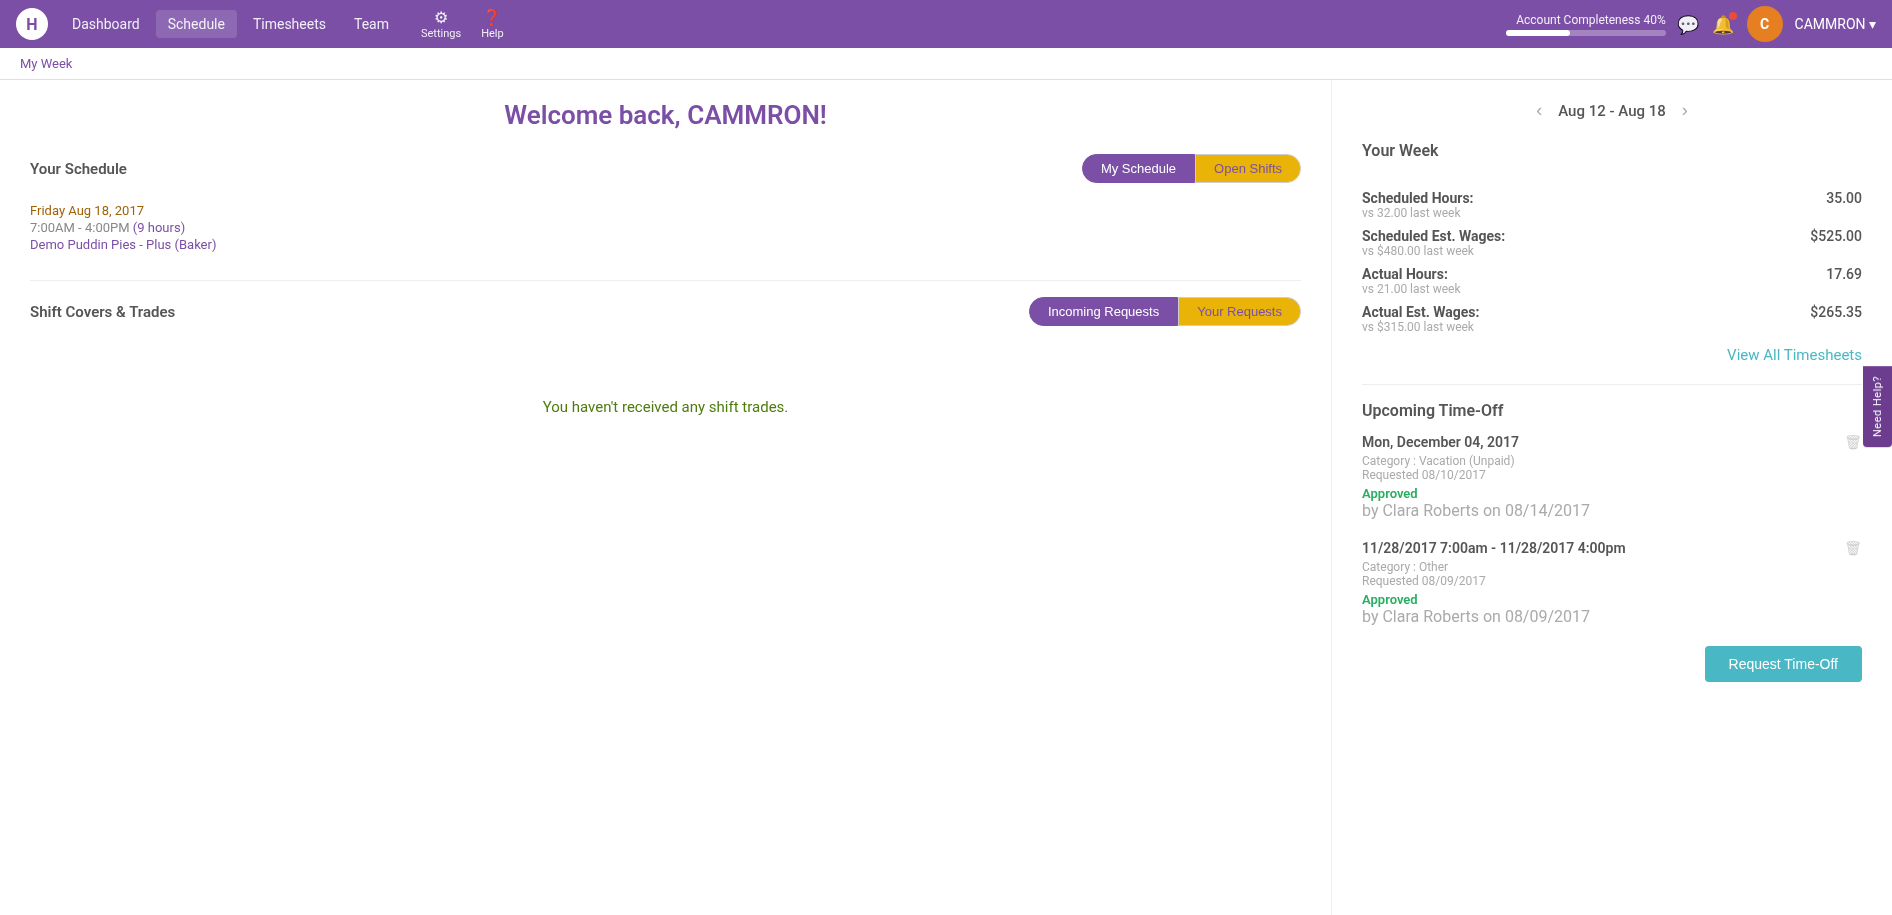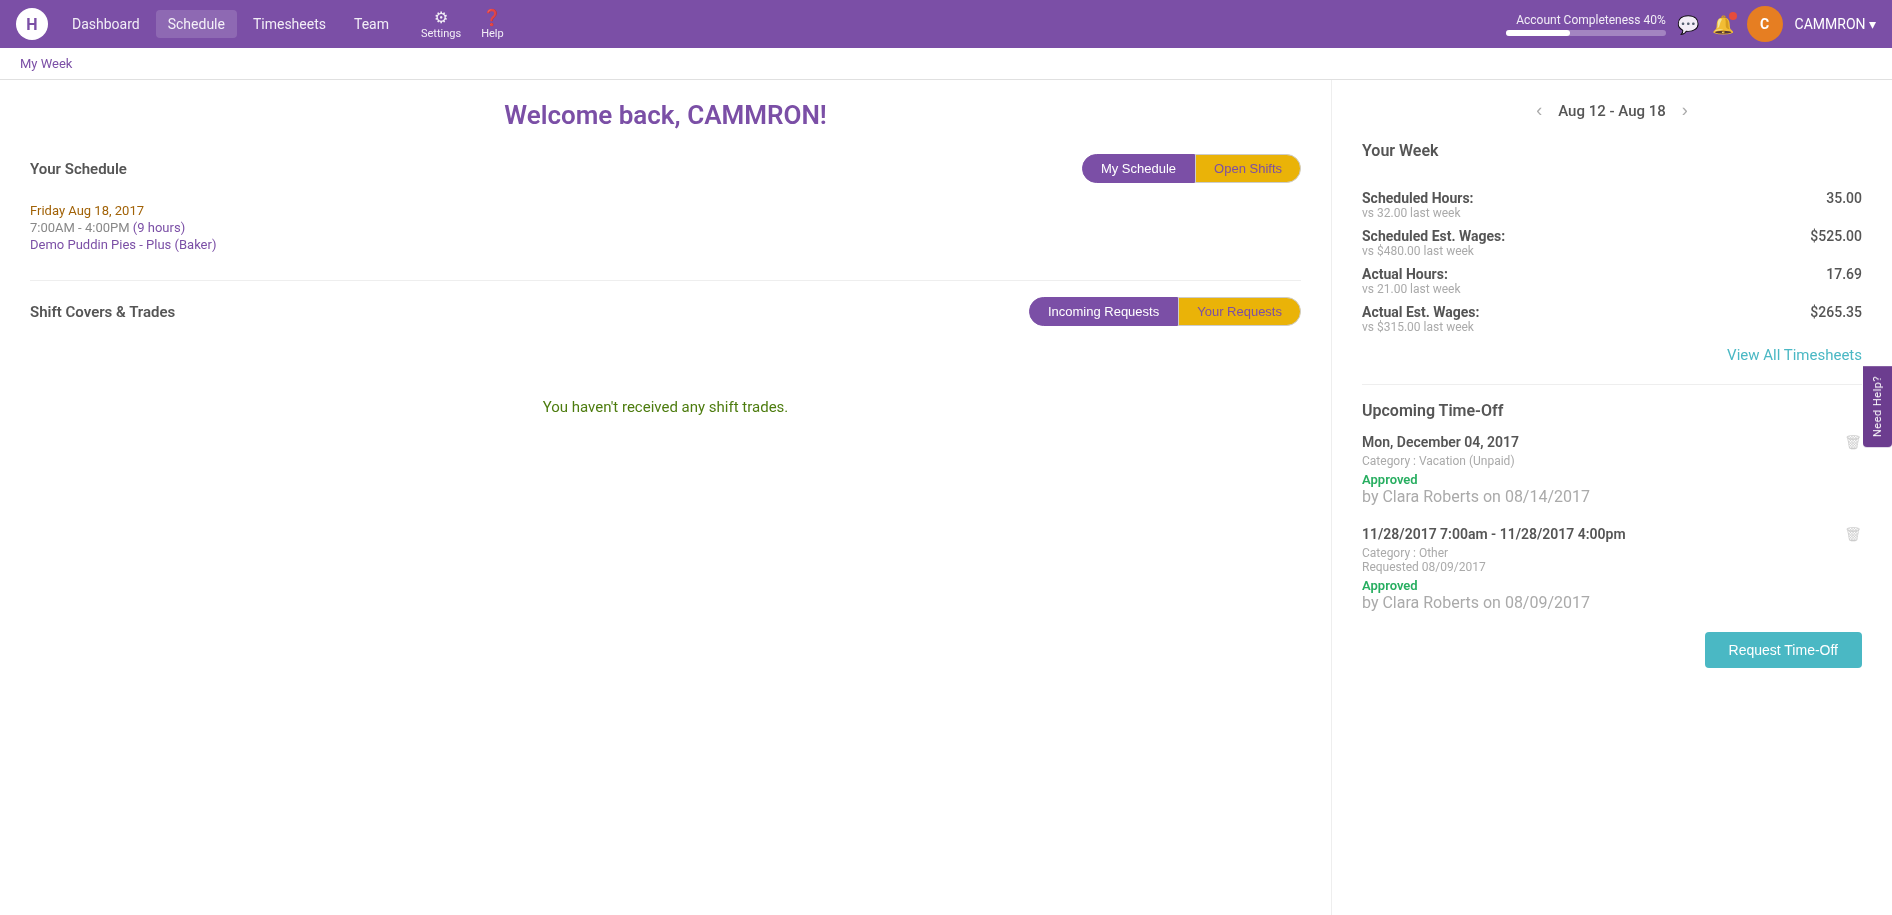--- a/index.html
+++ b/index.html
@@ -359,20 +359,21 @@
 
     <hr class="section-divider">
 
     <div>
       <div class="time-off-title">Upcoming Time-Off</div>
 
       <div class="time-off-item">
         <span class="trash-icon">🗑</span>
         <div class="time-off-date">Mon, December 04, 2017</div>
         <div class="time-off-category">Category : Vacation (Unpaid)</div>
+        <div class="time-off-requested">Requested 08/10/2017</div>
         <div class="time-off-status-approved">Approved</div>
         <div class="time-off-by">by Clara Roberts on 08/14/2017</div>
       </div>
 
       <div class="time-off-item">
         <span class="trash-icon">🗑</span>
         <div class="time-off-date">11/28/2017 7:00am - 11/28/2017 4:00pm</div>
         <div class="time-off-category">Category : Other</div>
         <div class="time-off-requested">Requested 08/09/2017</div>
         <div class="time-off-status-approved">Approved</div>

